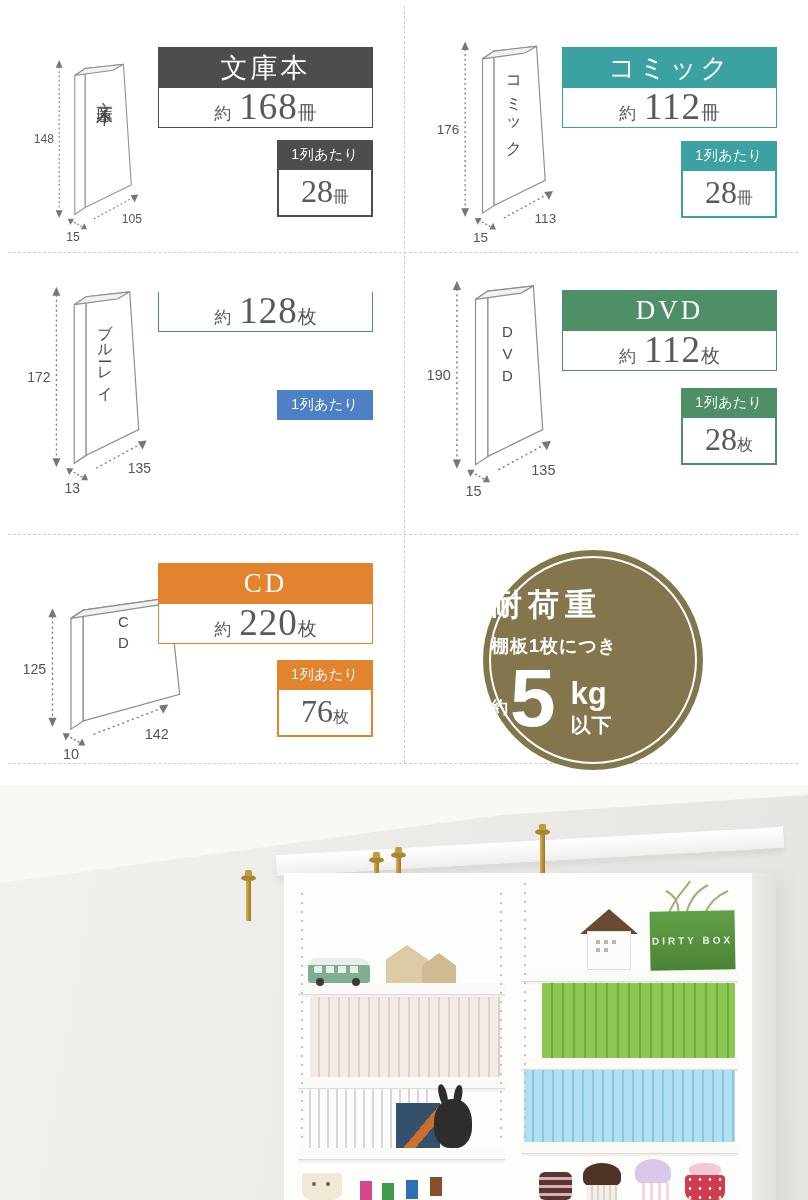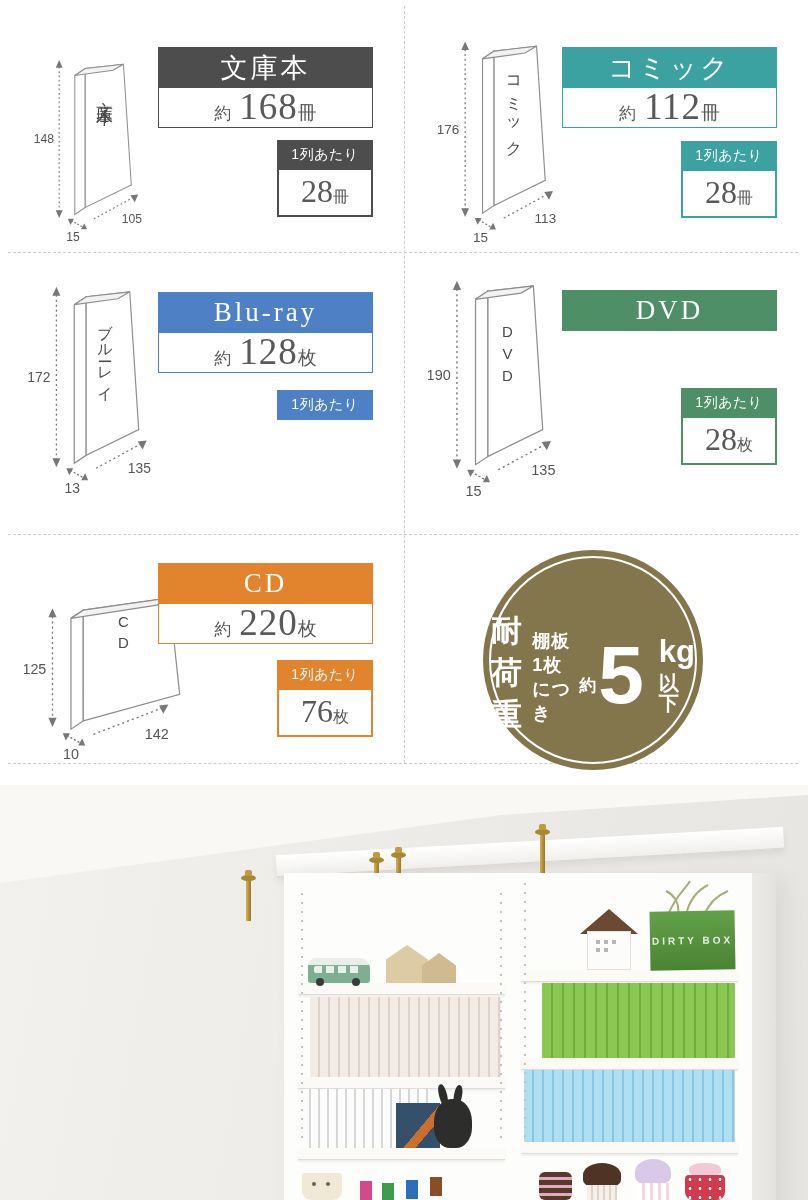--- a/index.html
+++ b/index.html
@@ -57,21 +57,21 @@
   .c0 .v-label { left:66px; top:42px; font-size:17px; letter-spacing:4px; }
   .c1 .v-label { left:68px; top:40px; font-size:16px; letter-spacing:3px; }
   .c2 .v-label { left:70px; top:42px; font-size:15px; letter-spacing:3px; }
   .c3 .v-label { left:72px; top:62px; font-size:15px; letter-spacing:5px; }
   .c4 .v-label { left:92px; top:50px; font-size:15px; letter-spacing:4px; }
 
   
   .badge { position:absolute; left:483px; top:550px; width:220px; height:220px;
            border-radius:50%; background:var(--badge,#83754c); }
   .badge-ring { position:absolute; inset:6px; border:2px solid #fff; border-radius:50%;
-                display:flex; flex-direction:row; align-items:center; color:#fff; padding-top:26px; }
+                display:flex; flex-direction:column; align-items:flex-start; color:#fff; padding-top:26px; }
   .badge-title { font-size:31px; font-weight:bold; letter-spacing:6px; }
   .badge-sub { font-size:18px; font-weight:bold; margin-top:8px; letter-spacing:1px; }
   .badge-row { display:flex; align-items:flex-end; justify-content:center; margin-top:2px; }
   .badge-approx { font-size:17px; font-weight:bold; margin:0 2px 16px 0; }
   .badge-num { font-size:82px; font-weight:bold; line-height:0.92; letter-spacing:-2px; }
   .badge-units { display:flex; flex-direction:column; align-items:flex-start; margin-left:17px; }
   .badge-kg { font-size:31px; font-weight:bold; line-height:1; }
   .badge-ika { font-size:20px; font-weight:bold; line-height:1; margin-top:6px; letter-spacing:1px; }
 
   
@@ -267,21 +267,20 @@
         <polygon points="119,171 110,172 115,180" fill="#777"></polygon>
         <text class="dim-text" x="100" y="204">135</text>
         <line x1="42" y1="201" x2="56" y2="209" stroke="#777" stroke-width="1.3" stroke-dasharray="2,2"></line>
         <polygon points="38,199 45,199 41,206" fill="#777"></polygon>
         <polygon points="60,211 53,211 57,204" fill="#777"></polygon>
         <text class="dim-text" x="44" y="224" text-anchor="middle">13</text>
       </svg>
       <span class="v-label">ブルーレイ</span>
     </div>
     <div class="cap-main">
-      <div class="cap-head">Blu-ray</div>
       <div class="cap-total">
         <span class="pfx">約</span><span class="val">128</span><span class="unit">枚</span>
       </div>
     </div>
     <div class="cap-sub">
       <div class="sub-head">1列あたり</div>
     </div>
   </div>
 
   <div class="cap-card c3" style="--accent: #4f8f68;">
@@ -301,20 +300,23 @@
         <text class="dim-text" x="100" y="204">135</text>
         <line x1="42" y1="201" x2="56" y2="209" stroke="#777" stroke-width="1.3" stroke-dasharray="2,2"></line>
         <polygon points="38,199 45,199 41,206" fill="#777"></polygon>
         <polygon points="60,211 53,211 57,204" fill="#777"></polygon>
         <text class="dim-text" x="44" y="224" text-anchor="middle">15</text>
       </svg>
       <span class="v-label">DVD</span>
     </div>
     <div class="cap-main">
       <div class="cap-head">DVD</div>
+      <div class="cap-total">
+        <span class="pfx">約</span><span class="val">112</span><span class="unit">枚</span>
+      </div>
     </div>
     <div class="cap-sub">
       <div class="sub-head">1列あたり</div>
       <div class="sub-val">
         <span class="val">28</span><span class="unit">枚</span>
       </div>
     </div>
   </div>
 
   <div class="cap-card c4" style="--accent: #e2842e;">

